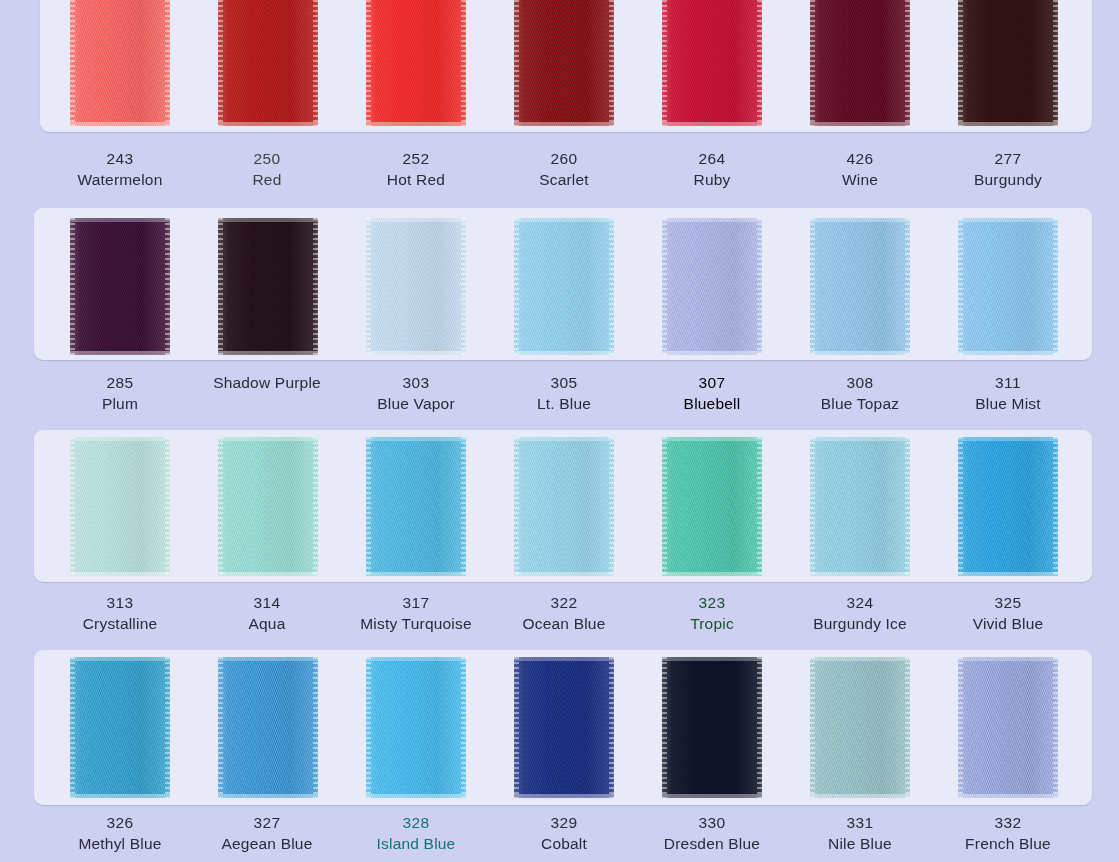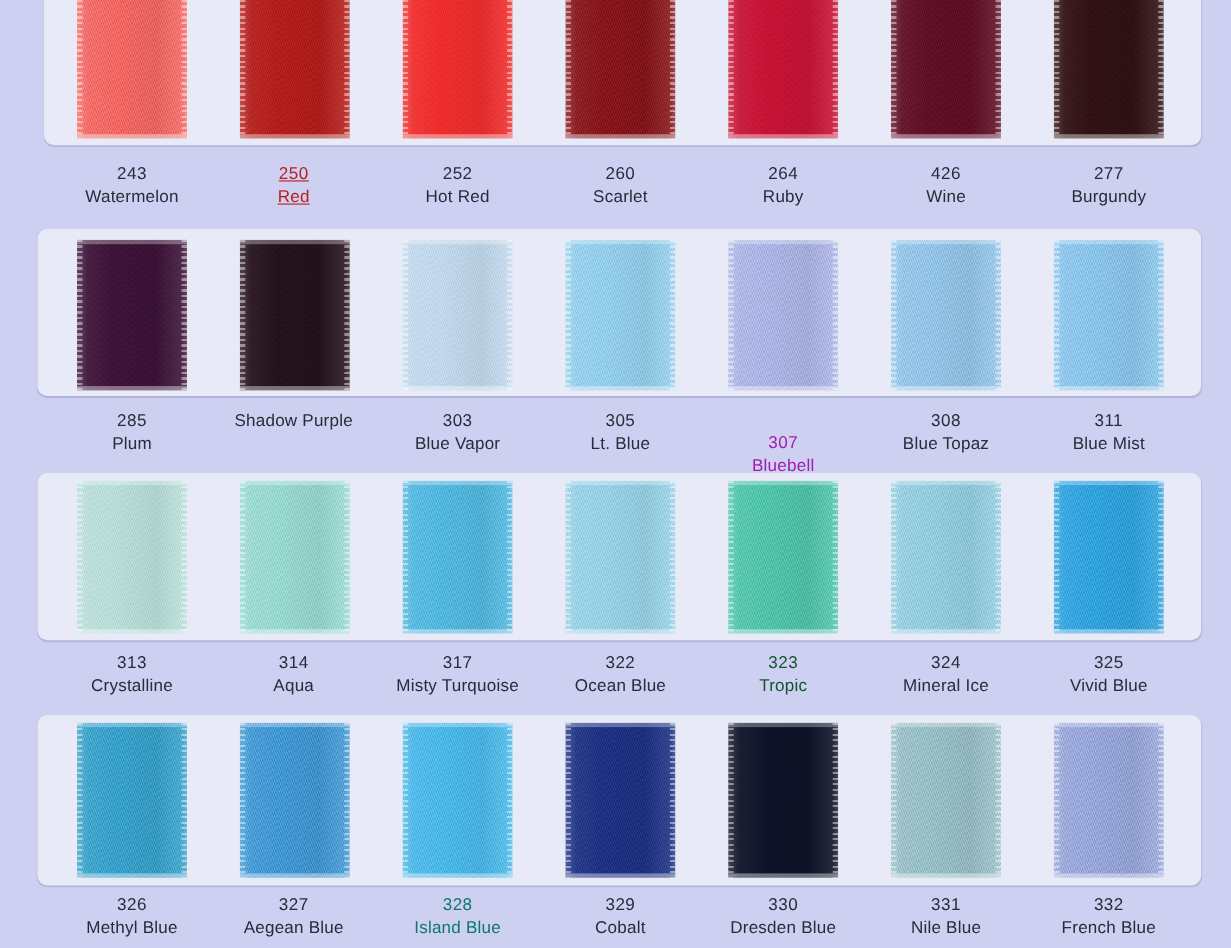--- a/index.html
+++ b/index.html
@@ -153,21 +153,21 @@
         <div class="weave"></div>
         <div class="sheen"></div>
         <div class="edgeL"></div>
         <div class="edgeR"></div>
         <div class="capB"></div>
       </div>
       <div class="lab" style="left: 20px; top: 148px; color: rgb(42, 42, 58);">
         <span class="num">243</span>
         <span class="nm">Watermelon</span>
       </div>
-      <div class="lab" style="left: 167px; top: 148px; color: #b91c1c; text-decoration: underline;">
+      <div class="lab" style="left: 167px; top: 148px; color: #404040;">
         <span class="num">250</span>
         <span class="nm">Red</span>
       </div>
       <div class="lab" style="left: 316px; top: 148px; color: rgb(42, 42, 58);">
         <span class="num">252</span>
         <span class="nm">Hot Red</span>
       </div>
       <div class="lab" style="left: 464px; top: 148px; color: rgb(42, 42, 58);">
         <span class="num">260</span>
         <span class="nm">Scarlet</span>
@@ -258,21 +258,21 @@
         <span class="nm">Shadow Purple</span>
       </div>
       <div class="lab" style="left: 316px; top: 372px; color: rgb(42, 42, 58);">
         <span class="num">303</span>
         <span class="nm">Blue Vapor</span>
       </div>
       <div class="lab" style="left: 464px; top: 372px; color: rgb(42, 42, 58);">
         <span class="num">305</span>
         <span class="nm">Lt. Blue</span>
       </div>
-      <div class="lab" style="left: 612px; top: 372px; color: #a21caf; margin-top: 20px;">
+      <div class="lab" style="left: 612px; top: 372px; color: #000000;">
         <span class="num">307</span>
         <span class="nm">Bluebell</span>
       </div>
       <div class="lab" style="left: 760px; top: 372px; color: rgb(42, 42, 58);">
         <span class="num">308</span>
         <span class="nm">Blue Topaz</span>
       </div>
       <div class="lab" style="left: 908px; top: 372px; color: rgb(42, 42, 58);">
         <span class="num">311</span>
         <span class="nm">Blue Mist</span>
@@ -358,21 +358,21 @@
       <div class="lab" style="left: 464px; top: 592px; color: rgb(42, 42, 58);">
         <span class="num">322</span>
         <span class="nm">Ocean Blue</span>
       </div>
       <div class="lab" style="left: 612px; top: 592px; color: #14532d;">
         <span class="num">323</span>
         <span class="nm">Tropic</span>
       </div>
       <div class="lab" style="left: 760px; top: 592px; color: rgb(42, 42, 58);">
         <span class="num">324</span>
-        <span class="nm">Mineral Ice</span>
+        <span class="nm">Burgundy Ice</span>
       </div>
       <div class="lab" style="left: 908px; top: 592px; color: rgb(42, 42, 58);">
         <span class="num">325</span>
         <span class="nm">Vivid Blue</span>
       </div>
     </div>
     <div class="row" style="top: 0px;">
       <div class="card" style="top: 650px; height: 155px; background: rgb(233, 234, 248);"></div>
       <div class="sw" title="326 Methyl Blue" style="left: 70px; top: 657px; height: 141px;">
         <div class="fab" style="background: rgb(54, 157, 200);"></div>

